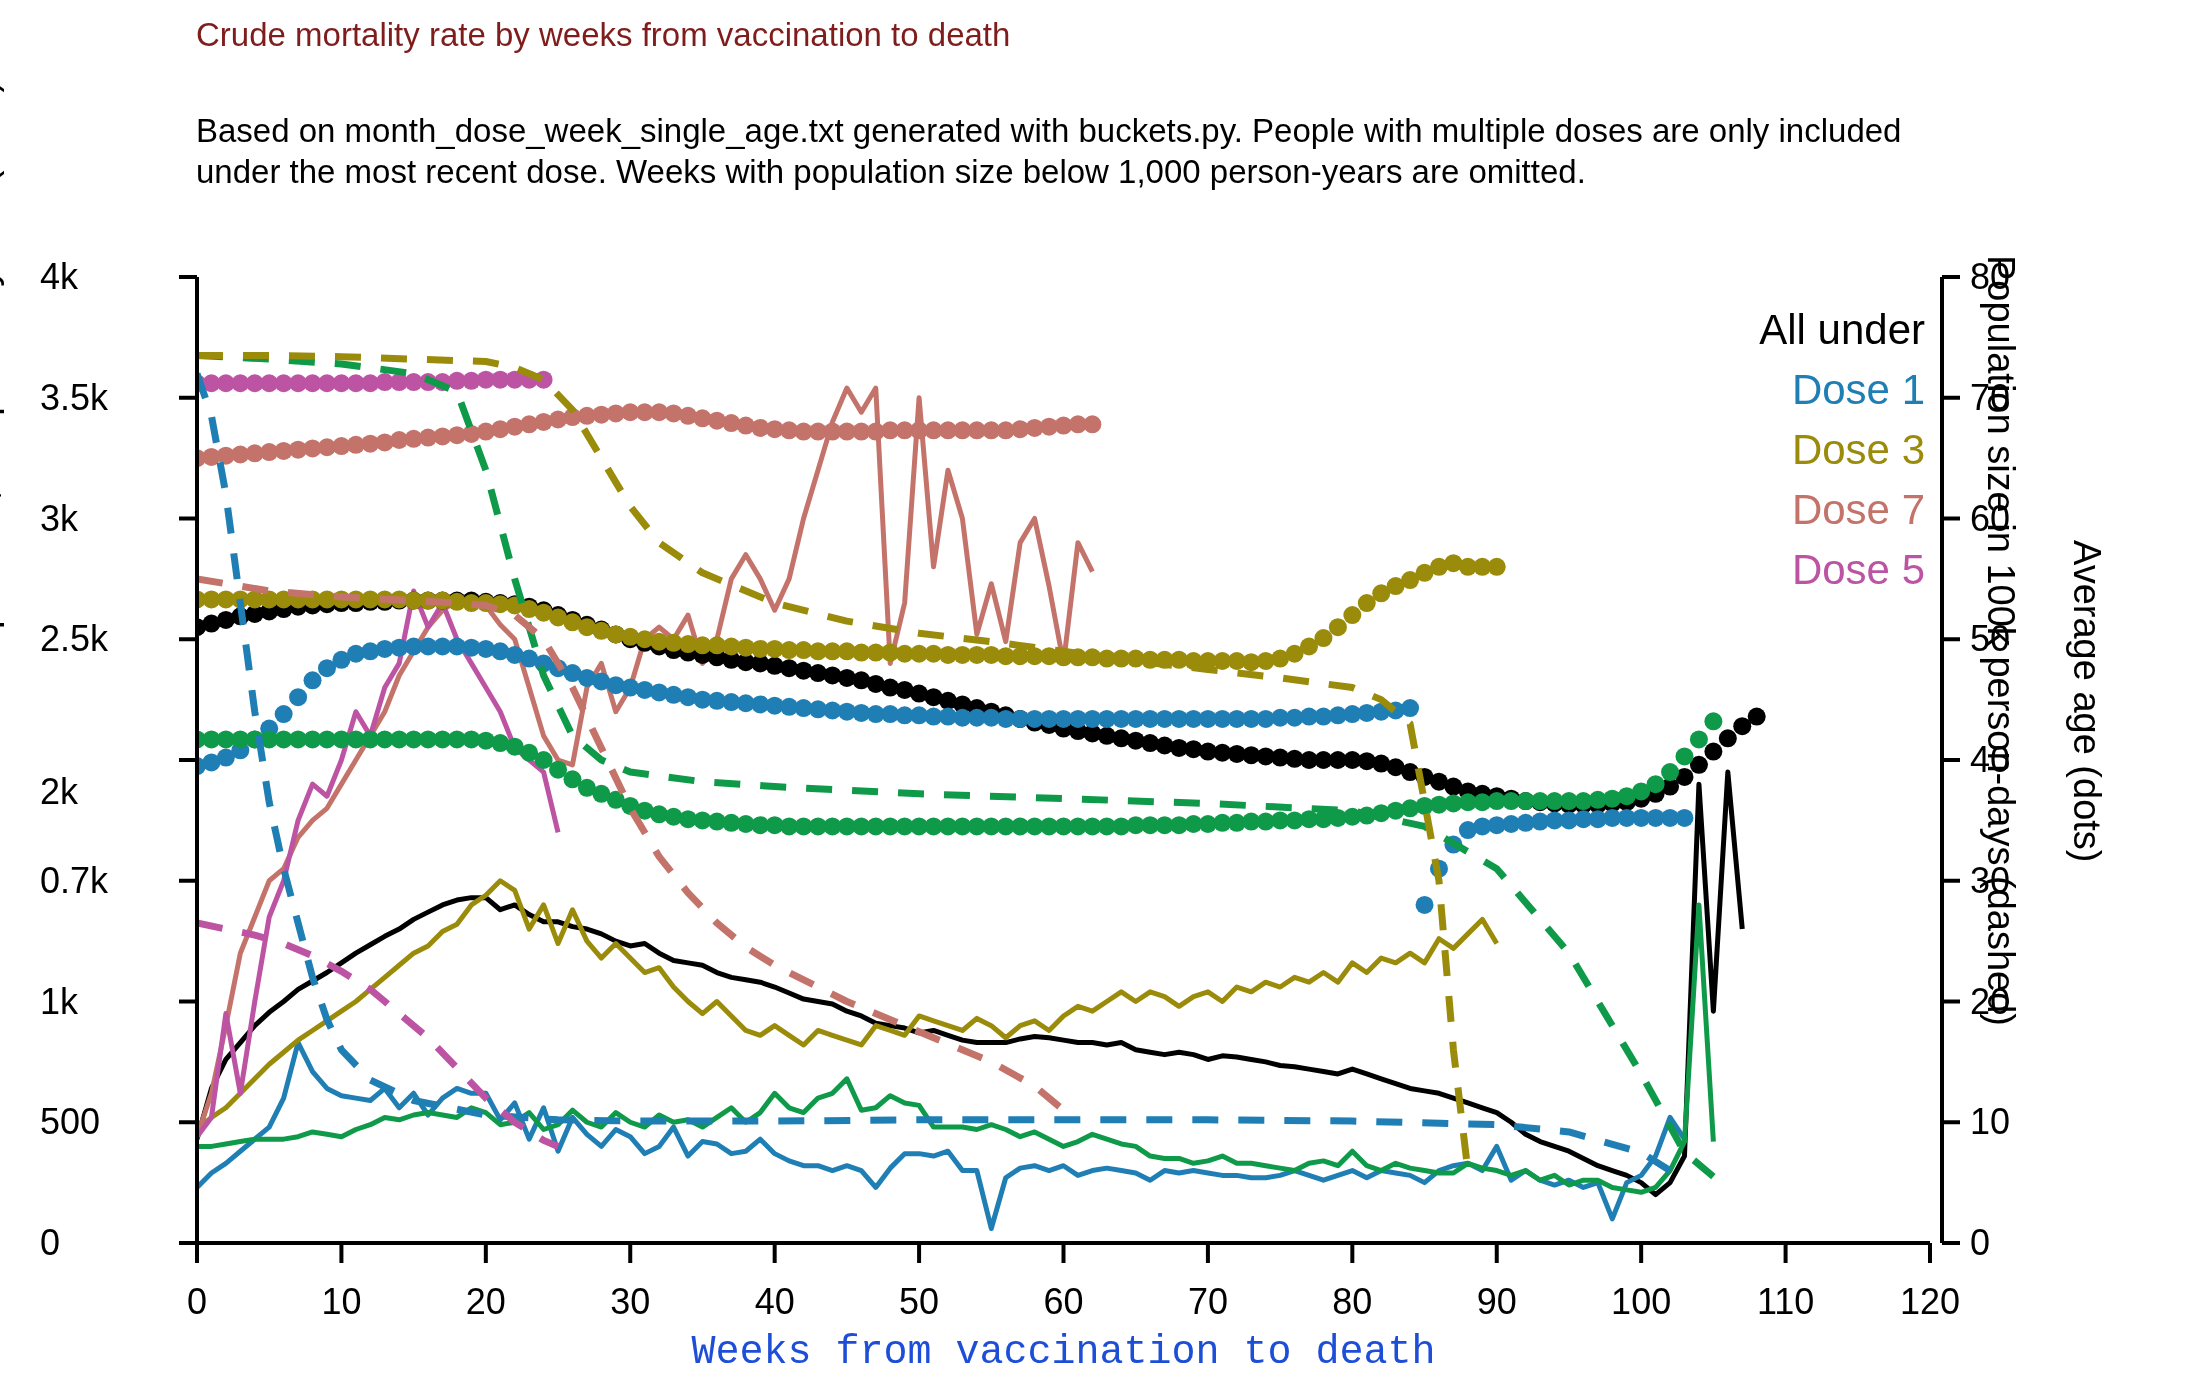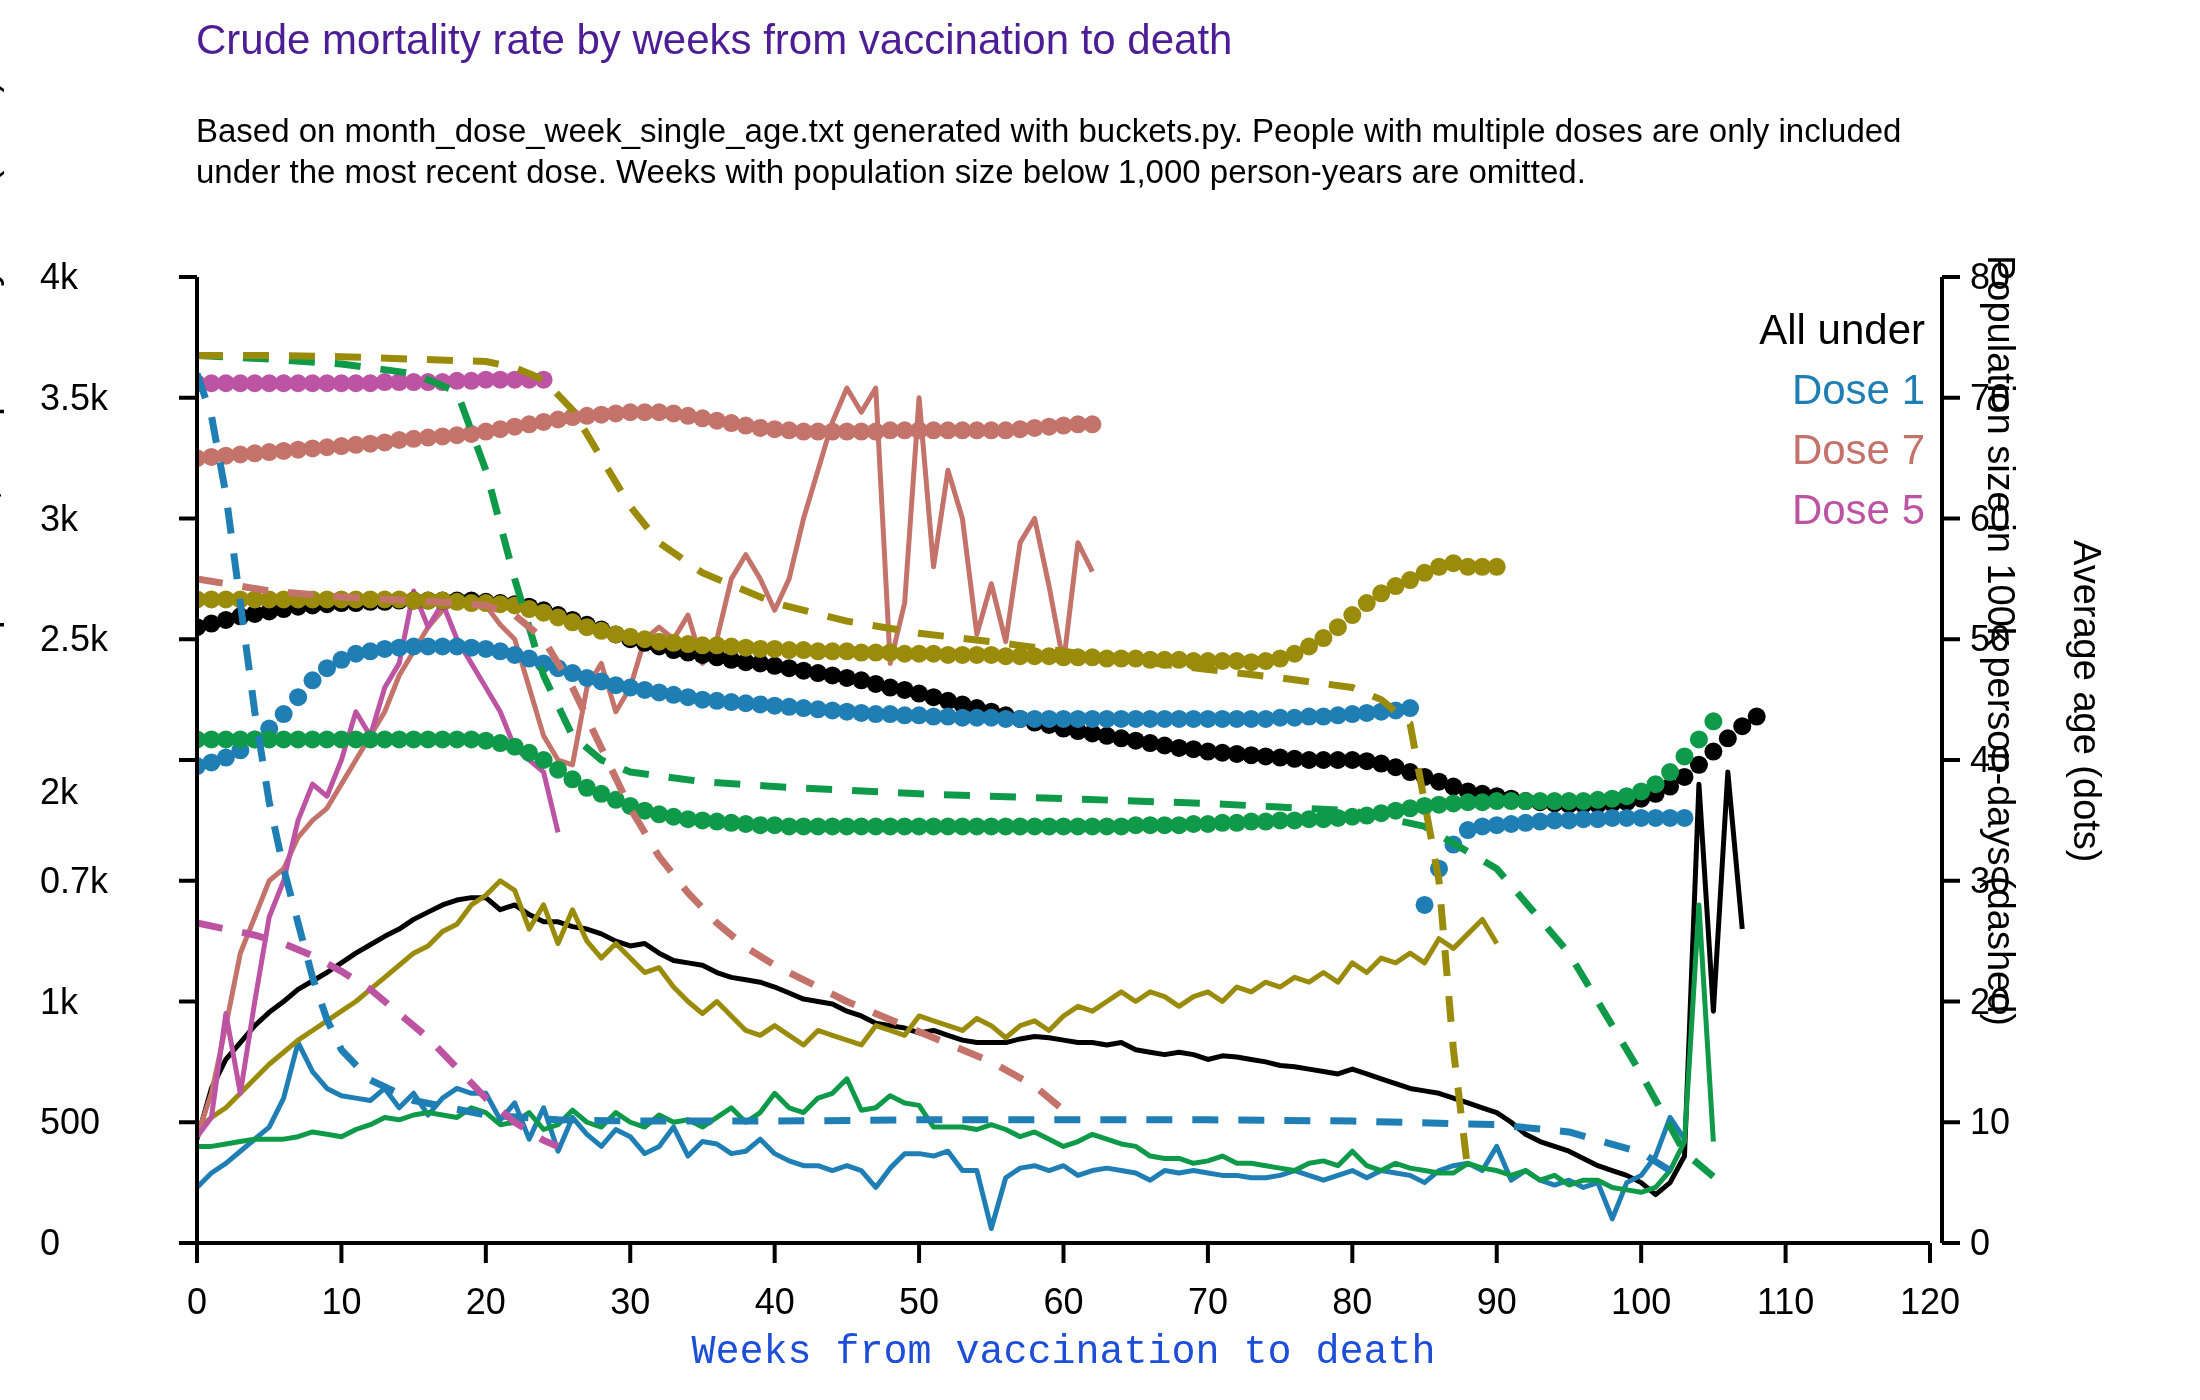--- a/index.html
+++ b/index.html
@@ -1,21 +1,21 @@
 <!DOCTYPE html>
 <html><head>
 <meta charset="utf-8">
 <style>
   html,body{margin:0;padding:0;background:#ffffff;}
   body{width:2200px;height:1400px;font-family:"Liberation Sans",sans-serif;color:#000;overflow:hidden;}
   #root{position:relative;width:2200px;height:1400px;}
 
   .title{
     position:absolute; left:196px; top:16px; width:1900px;
-    font-size:42px; font-weight:400; letter-spacing:0px; color:#4c1d95;
+    font-size:33px; font-weight:400; letter-spacing:0px; color:#7f1d1d;
     white-space:nowrap;
   }
   .subtitle{
     position:absolute; left:196px; top:110px; width:1790px;
     font-size:33px; line-height:41px; font-weight:400; color:#000;
   }
 
   #plot{ position:absolute; left:197px; top:277px; width:1733px; height:966px; }
   svg{display:block;}
 
@@ -624,20 +624,21 @@
         <path d="M0.00 78.49 L72.21 82.11 L144.42 86.94 L216.63 96.60 L259.95 114.71 L288.83 193.20 L317.72 301.88 L346.60 398.48 L375.48 458.85 L404.37 483.00 L433.25 495.07 L505.46 504.73 L577.67 509.56 L722.08 516.81 L866.50 521.64 L1010.92 526.47 L1155.33 533.72 L1227.54 549.41 L1299.75 591.67 L1371.96 676.20 L1444.17 796.95 L1487.49 875.44 L1516.38 899.59 " fill="none" stroke="#0f9a4a" stroke-width="7" stroke-linejoin="round" stroke-linecap="butt" stroke-dasharray="26 20"></path>
         <path d="M0.00 78.49 L72.21 78.49 L144.42 79.69 L216.63 82.11 L288.83 84.52 L317.72 90.56 L346.60 102.64 L375.48 132.82 L404.37 181.13 L433.25 229.43 L462.13 265.65 L505.46 295.84 L577.67 326.02 L649.88 344.14 L722.08 356.21 L794.29 364.67 L866.50 374.32 L938.71 383.99 L1010.92 392.44 L1083.13 400.89 L1155.33 410.55 L1184.22 422.63 L1213.10 446.77 L1241.98 603.75 L1256.42 772.80 L1270.87 893.55 " fill="none" stroke="#9a8b0b" stroke-width="7" stroke-linejoin="round" stroke-linecap="butt" stroke-dasharray="26 20"></path>
         <path d="M0.00 301.88 L72.21 313.95 L144.42 319.99 L216.63 323.61 L259.95 326.02 L288.83 328.44 L317.72 338.10 L346.60 362.25 L375.48 410.55 L404.37 470.93 L433.25 531.30 L462.13 579.60 L491.02 615.83 L519.90 646.01 L548.78 670.16 L577.67 688.28 L649.88 724.50 L722.08 754.69 L794.29 784.88 L837.62 809.02 L866.50 833.17 " fill="none" stroke="#c4736b" stroke-width="7" stroke-linejoin="round" stroke-linecap="butt" stroke-dasharray="26 20"></path>
         <path d="M0.00 646.01 L28.88 652.05 L57.77 658.09 L86.65 666.54 L115.53 678.62 L144.42 694.31 L173.30 712.42 L202.18 736.58 L231.07 760.73 L259.95 790.91 L288.83 821.10 L317.72 845.25 L346.60 863.36 L361.04 869.40 " fill="none" stroke="#bd54a3" stroke-width="7" stroke-linejoin="round" stroke-linecap="butt" stroke-dasharray="26 20"></path>
       </svg>
   </div>
 
   <div class="legend">
     <div class="legend-item" style="color: rgb(0, 0, 0);">All under</div>
     <div class="legend-item" style="color: rgb(31, 127, 181);">Dose 1</div>
+    <div class="legend-item" style="color: rgb(154, 139, 11);">Dose 3</div>
     <div class="legend-item" style="color: rgb(196, 115, 107);">Dose 7</div>
     <div class="legend-item" style="color: rgb(189, 84, 163);">Dose 5</div>
   </div>
 
 <svg width="2200" height="1400" style="position:absolute;left:0;top:0;pointer-events:none;">
       <path d="M197 277 L197 1243" stroke="#000" stroke-width="4" fill="none"></path>
       <path d="M197 1243 L1930 1243" stroke="#000" stroke-width="4" fill="none"></path>
       <path d="M1942 277 L1942 1243" stroke="#000" stroke-width="4" fill="none"></path>
       <path d="M179 1243 L197 1243" stroke="#000" stroke-width="4"></path>
       <path d="M179 1122.25 L197 1122.25" stroke="#000" stroke-width="4"></path>

